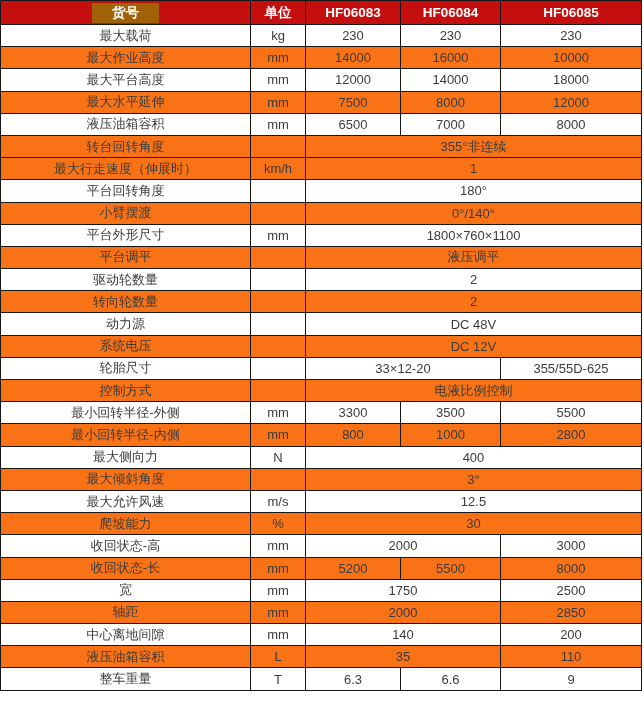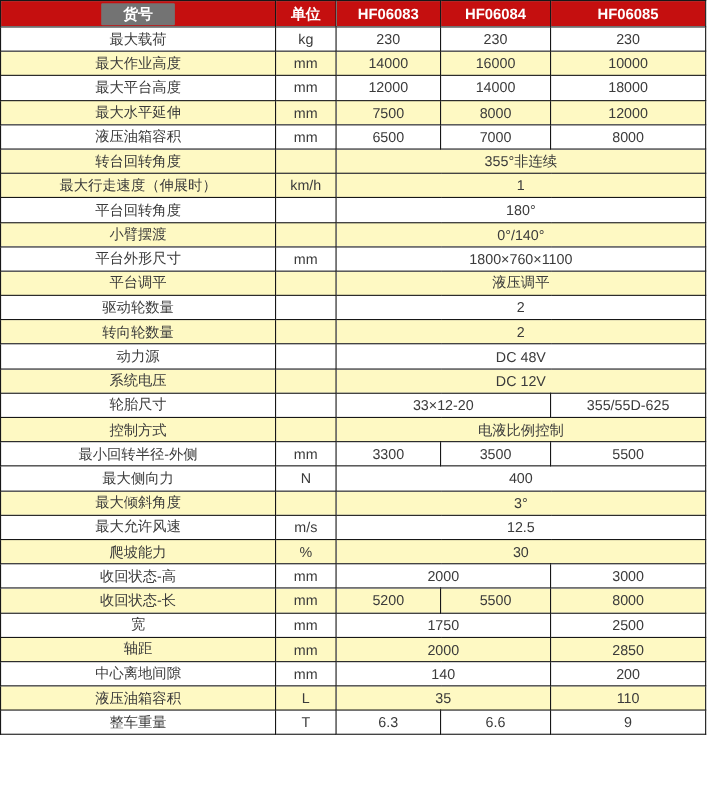--- a/index.html
+++ b/index.html
@@ -32,25 +32,25 @@
     font-size: 13.5px;
     height: 23px;
   }
   table.spec tbody td {
     height: 21.2px;
     font-size: 13px;
     color: #3b3b3b;
     background: #ffffff;
   }
   table.spec tbody tr.alt td {
-    background: #fef9c3;
+    background: #f97316;
   }
   .hl-patch {
     display: inline-block;
-    background: #737373;
+    background: #a16207;
     padding: 1px 20px;
     border-radius: 1px;
   }
 </style>
 </head>
 <body>
 
 <div class="wrap">
   <table class="spec">
     <colgroup>
@@ -168,20 +168,27 @@
           <td></td>
           <td colspan="3">电液比例控制</td>
         </tr>
         <tr>
           <td>最小回转半径-外侧</td>
           <td>mm</td>
           <td>3300</td>
           <td>3500</td>
           <td>5500</td>
         </tr>
+        <tr class="alt">
+          <td>最小回转半径-内侧</td>
+          <td>mm</td>
+          <td>800</td>
+          <td>1000</td>
+          <td>2800</td>
+        </tr>
         <tr>
           <td>最大侧向力</td>
           <td>N</td>
           <td colspan="3">400</td>
         </tr>
         <tr class="alt">
           <td>最大倾斜角度</td>
           <td></td>
           <td colspan="3">3°</td>
         </tr>

